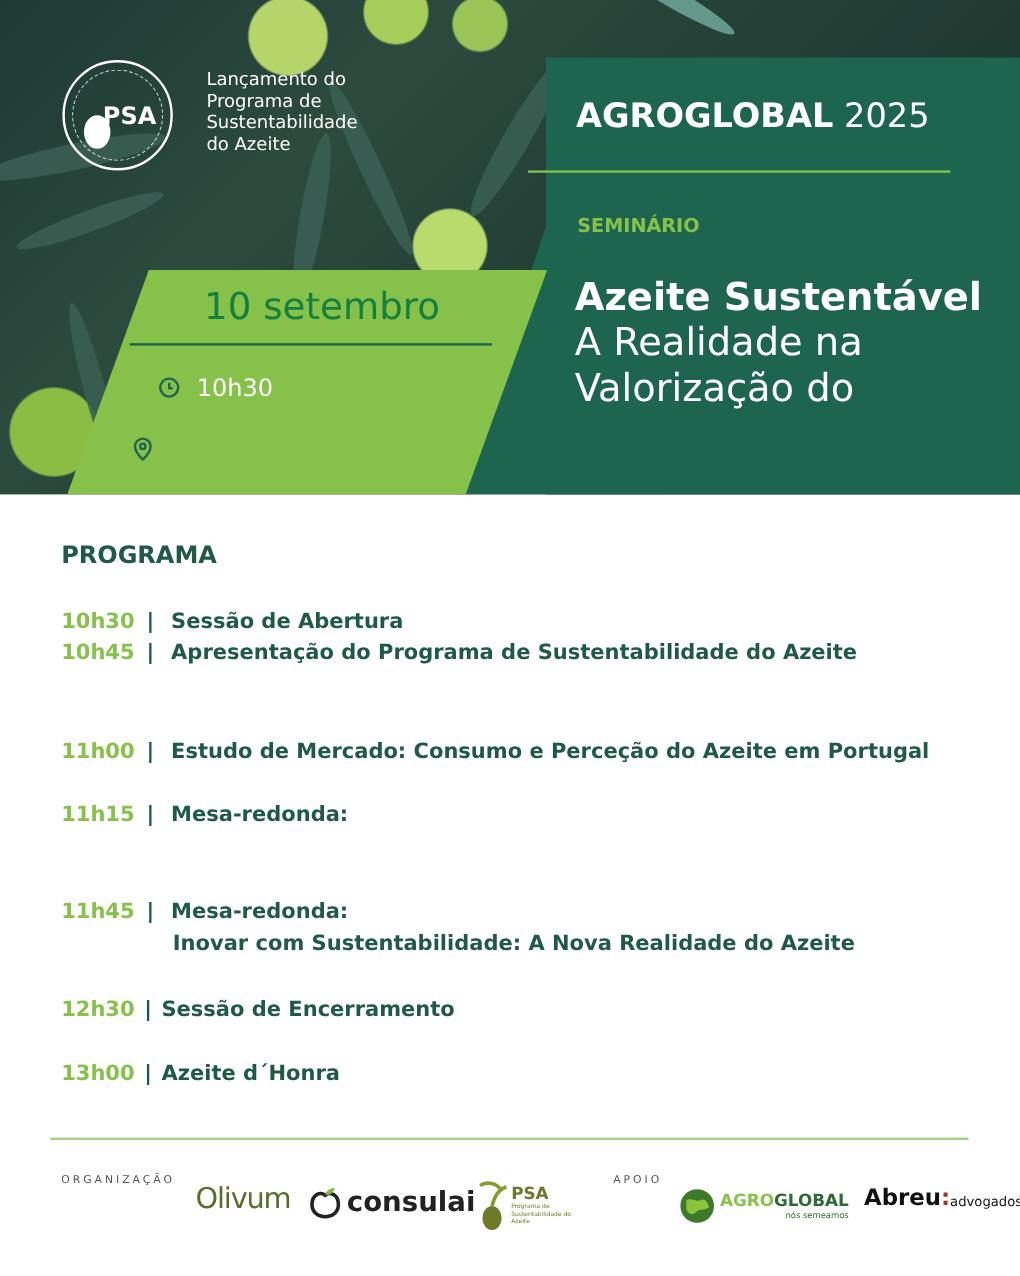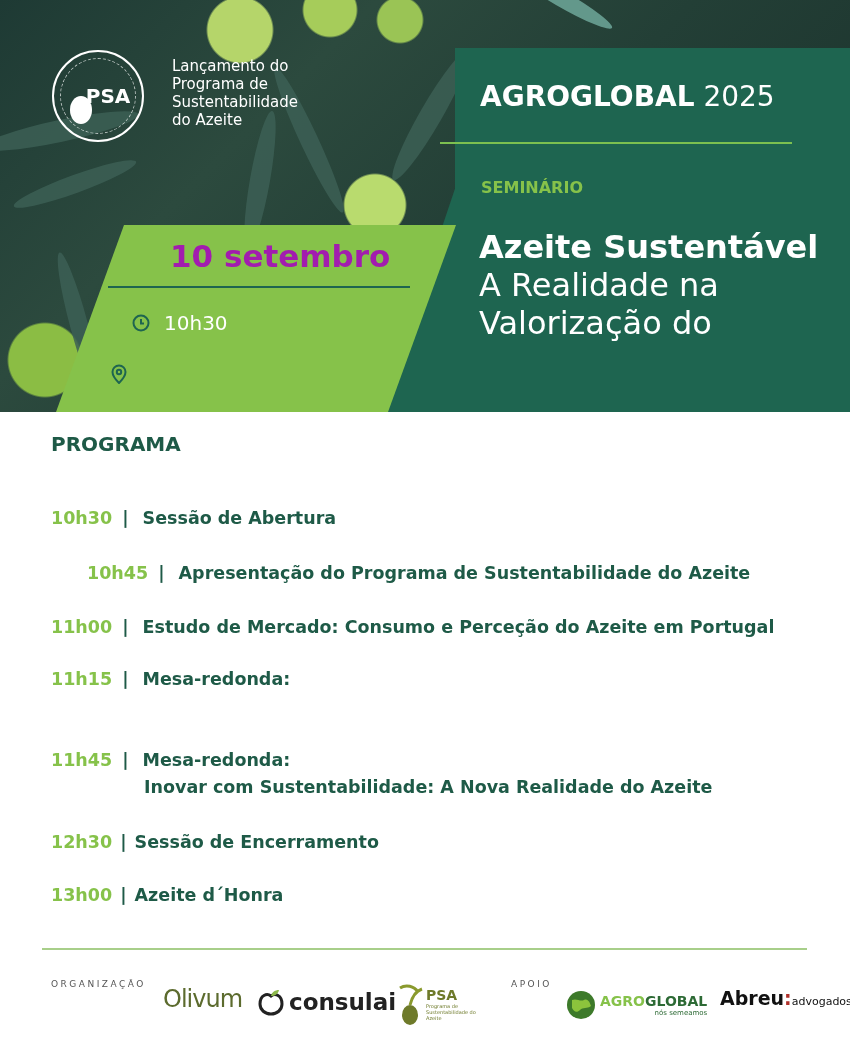--- a/index.html
+++ b/index.html
@@ -24,25 +24,25 @@
   .psa-logo .ring { position:absolute; inset:6px; border:1px dashed rgba(255,255,255,.7); border-radius:50%; }
   .psa-logo .letters { font-weight:bold; font-size:20px; line-height:20px; text-align:center; margin-left:20px; }
   .psa-logo .olive { position:absolute; left:16px; top:44px; width:22px; height:28px; background:#fff; border-radius:50%; }
   .launch { position:absolute; left:172px; top:57px; color:#fff; font-size:15px; line-height:18px; }
   .ag-title { position:absolute; left:480px; top:80px; color:#fff; font-size:28px; }
   .ag-title b { font-weight:bold; }
   .ag-rule { position:absolute; left:440px; top:142px; width:352px; height:2px; background:#7cc050; }
   .seminario { position:absolute; left:481px; top:178px; color:#86c24a; font-weight:bold; font-size:16px; }
   .headline { position:absolute; left:479px; top:228px; color:#fff; font-size:32px; line-height:38px; }
   .headline .h1 { font-weight:bold; font-size:32px;text-align:right; }
-  .date { position:absolute; left:170px; top:238px; color:#a21caf; font-size:31px; font-weight:bold; }
+  .date { position:absolute; left:170px; top:238px; color:#15803d; font-size:31px; font-weight:normal; }
   .date-rule { position:absolute; left:108px; top:286px; width:302px; height:2px; background:#1e6550; }
   .info { position:absolute; color:#fff; font-size:20px; display:flex; align-items:center; gap:14px; }
   .info svg { flex:none; }
-  .section { position:absolute; left:51px; top:432px; color:#1e5a47; font-weight:bold; font-size:20px; }
+  .section { position:absolute; left:51px; top:450px; color:#1e5a47; font-weight:bold; font-size:20px; }
   .item { position:absolute; left:51px; font-size:17.5px; color:#1e5a47; font-weight:bold; line-height:27px; }
   .item .t { color:#86c24a; }
   .item .sep { margin:0 14px 0 10px; color:#1e5a47; }
   .item .sub { display:block; padding-left:93px; }
   .foot-rule { position:absolute; left:42px; top:948px; width:765px; height:2px; background:#a8cf8a; }
   .foot-label { position:absolute; font-size:9px; letter-spacing:2.5px; color:#555; }
   .logo { position:absolute; display:flex; align-items:center; }
 </style>
 </head>
 <body>
@@ -100,21 +100,21 @@
       <path d="M9 19s-6.5-6.5-6.5-11a6.5 6.5 0 0 1 13 0C15.5 12.5 9 19 9 19z" fill="none" stroke="#1e6550" stroke-width="2"></path>
       <circle cx="9" cy="8" r="2.2" fill="none" stroke="#1e6550" stroke-width="2"></circle>
     </svg>
 </div>
 
 <div class="section">PROGRAMA</div>
 
 <div class="item" style="top:505px;">
   <span class="t">10h30</span><span class="sep">|</span><span>Sessão de Abertura</span>
 </div>
-<div class="item" style="top:560px;margin-left:36px;">
+<div class="item" style="top:531px;">
   <span class="t">10h45</span><span class="sep">|</span><span>Apresentação do Programa de Sustentabilidade do Azeite</span>
 </div>
 <div class="item" style="top:614px;">
   <span class="t">11h00</span><span class="sep">|</span><span>Estudo de Mercado: Consumo e Perceção do Azeite em Portugal</span>
 </div>
 <div class="item" style="top:666px;">
   <span class="t">11h15</span><span class="sep">|</span><span>Mesa-redonda:</span>
 </div>
 <div class="item" style="top:747px;">
   <span class="t">11h45</span><span class="sep">|</span><span>Mesa-redonda:</span>

